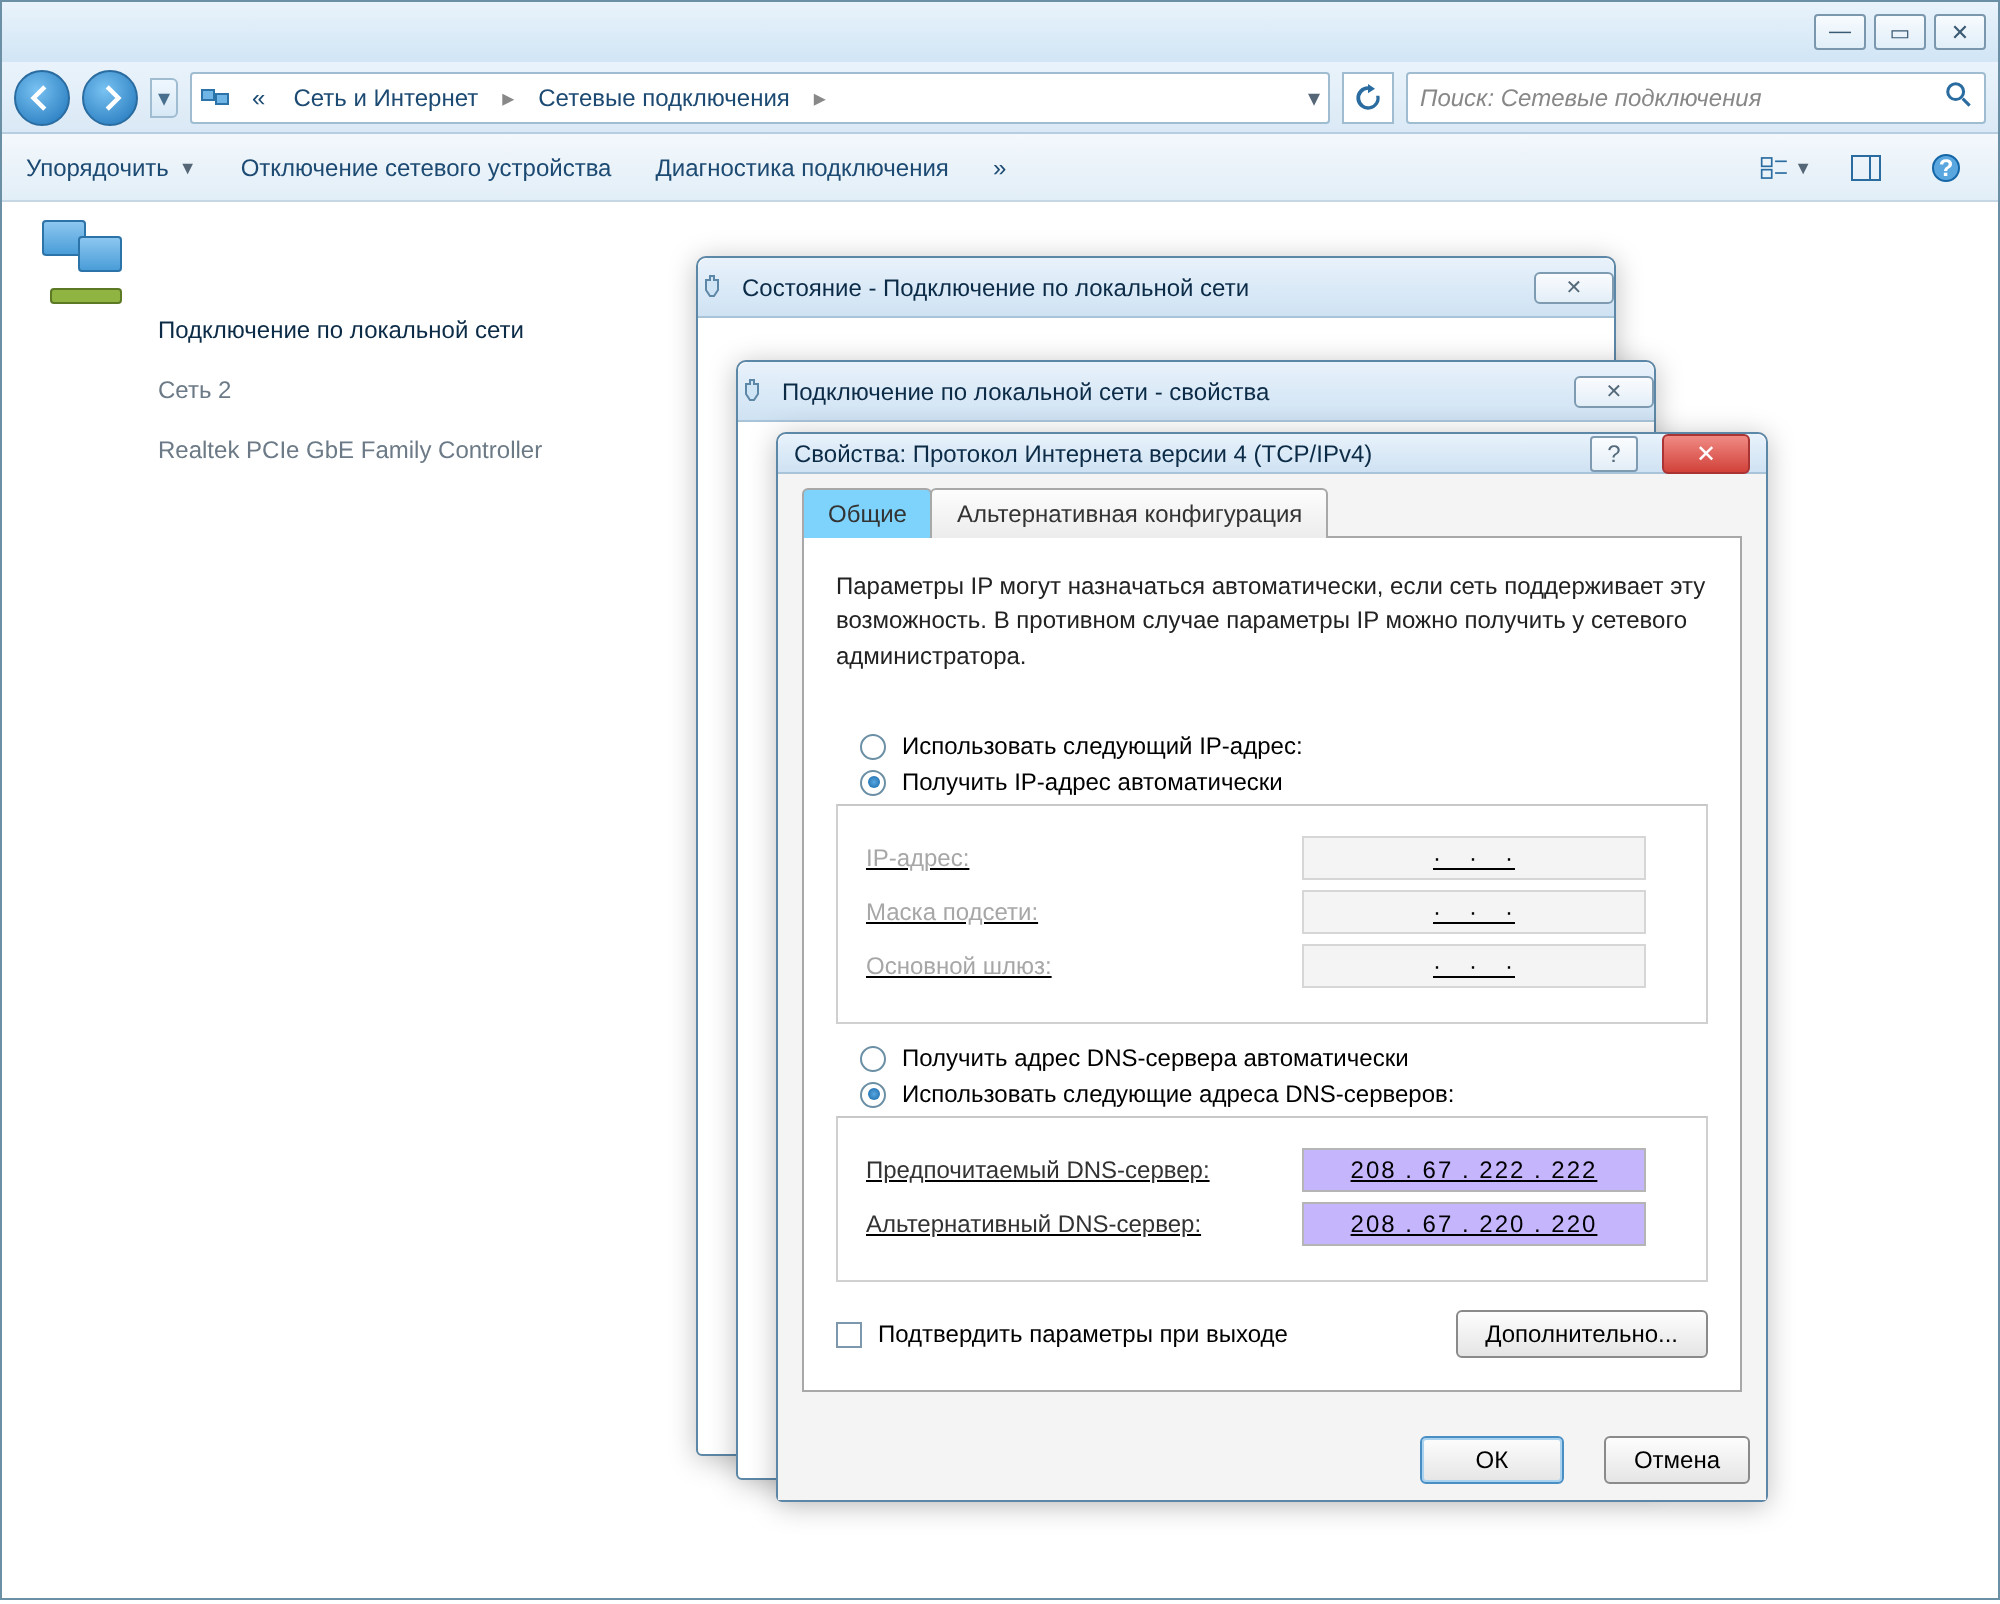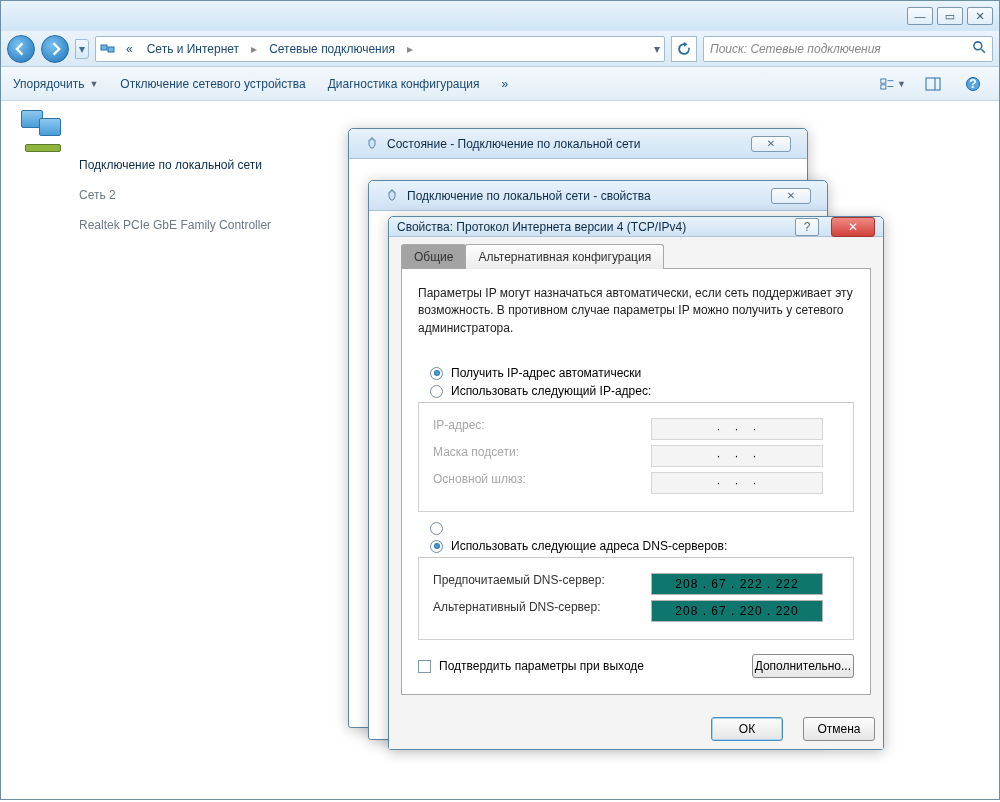--- a/index.html
+++ b/index.html
@@ -29,48 +29,48 @@
 .conn-icon { width:52px; height:42px; flex-shrink:0; position:relative;}
 .monitor { position:absolute; width:22px; height:18px; background:linear-gradient(#8cc7f0,#4a9dd8); border:1px solid #2b73a8; border-radius:2px;}
 .mon1 { left:2px; top:0;}
 .mon2 { left:20px; top:8px;}
 .cable { position:absolute; left:6px; bottom:0; width:36px; height:8px; background:#8fb442; border:1px solid #5c7a25; border-radius:2px;}
 .conn-text .t1 { color:#0b2b47;margin-top:48px; }
 .conn-text .t2, .conn-text .t3 { color:#6b7a86;margin-top:16px;}
 
 
 .dlg { position:absolute; border:1px solid #5d87a6; border-radius:5px 5px 3px 3px; background:#fff; box-shadow:0 2px 14px rgba(0,0,0,.25);}
-.dlg-title { height:30px; background:linear-gradient(#e8f2fb,#cfe2f3); border-bottom:1px solid #a9c4d9; display:flex; align-items:center; padding:0 16px; gap:8px; border-radius:5px 5px 0 0;}
+.dlg-title { height:30px; background:linear-gradient(#e8f2fb,#cfe2f3); border-bottom:1px solid #a9c4d9; display:flex; align-items:center; padding:0 0; gap:8px; border-radius:5px 5px 0 0;}
 .dlg-title .tt { color:#0b2b47; }
 .dlg-x { margin-left:auto; width:40px; height:16px; border:1px solid #7f9bb2; border-radius:3px; background:linear-gradient(#fafcfe,#e3eef7); display:flex; align-items:center; justify-content:center; color:#556a7a; font-size:10px; cursor:pointer;}
 .dlg1 { left:348px; top:128px; width:460px; height:600px;}
 .dlg2 { left:368px; top:180px; width:460px; height:560px;}
 .dlg3 { left:388px; top:216px; width:496px; }
 .dlg3-title { height:20px; background:linear-gradient(#e8f2fb,#cfe2f3); border-bottom:1px solid #a9c4d9; display:flex; align-items:center; padding:0 8px; gap:8px; border-radius:5px 5px 0 0;}
 .tt3 { color:#0b2b47; font-weight:400;}
 .help-btn { margin-left:auto; width:24px; height:18px; border:1px solid #7f9bb2; border-radius:2px; background:linear-gradient(#fafcfe,#e3eef7); display:flex; align-items:center; justify-content:center; color:#556a7a; cursor:pointer;}
 .close-red { width:44px; height:20px; margin-left:4px; border:1px solid #a33; border-radius:3px; background:linear-gradient(#f08a84,#d1423a); color:#fff; display:flex; align-items:center; justify-content:center; font-size:12px; cursor:pointer;}
 .dlg3-body { padding:6px 12px 12px; background:#f4f4f4;}
 .tabs { display:flex; position:relative; top:1px;}
 .tab { border:1px solid #a8a8a8; border-bottom:none; padding:5px 12px; background:linear-gradient(#fdfdfd,#ececec); color:#333; margin-right:-1px; cursor:pointer; border-radius:3px 3px 0 0;}
-.tab.active { background:#a3a3a3; position:relative; z-index:2;}
+.tab.active { background:#7dd3fc; position:relative; z-index:2;}
 .tab-pane { background:#fff; border:1px solid #a8a8a8; padding:16px; }
 .info-text { color:#222; line-height:1.45; margin-bottom:29px;}
 .radio-row { display:flex; align-items:center; gap:8px; margin:4px 0 4px 12px;}
 .radio { width:13px; height:13px; border:1px solid #6b8fa5; border-radius:50%; background:#fff; display:flex; align-items:center; justify-content:center; cursor:pointer;}
 .radio.on::after { content:""; width:6px; height:6px; border-radius:50%; background:radial-gradient(circle,#5aa7e0,#1566a6);}
 fieldset.gs { border:1px solid #d0d0d0; border-top:1px solid #c8c8c8; margin:2px 0 10px; padding:10px 14px 12px;}
-.field-row { display:flex; align-items:flex-start; margin:5px 0; gap:8px;}
+.field-row { display:flex; align-items:center; margin:5px 0; gap:8px;text-decoration:underline;}
 .field-row .lbl { width:210px; color:#333;}
 .field-row .lbl.disabled { color:#a7a7a7;}
-.ip-box { width:172px; height:22px; border:1px solid #b5b5b5; background:#0f766e; display:flex; align-items:center; justify-content:center; letter-spacing:1px; color:#000; padding:0 4px;}
+.ip-box { width:172px; height:22px; border:1px solid #b5b5b5; background:#c4b5fd; display:flex; align-items:center; justify-content:center; letter-spacing:1px; color:#000; padding:0 4px;}
 .ip-box.disabled { background:#f4f4f4; border-color:#d6d6d6;}
 .chk-row { display:flex; align-items:center; gap:8px; margin-top:14px;}
 .chk { width:13px; height:13px; border:1px solid #7d98ac; background:#fff; cursor:pointer;}
-.btn { height:24px; padding:0 2px; border:1px solid #8a8a8a; border-radius:3px; background:linear-gradient(#fdfdfd,#e5e5e5); color:#000; cursor:pointer; display:inline-flex; align-items:center;}
+.btn { height:24px; padding:0 14px; border:1px solid #8a8a8a; border-radius:3px; background:linear-gradient(#fdfdfd,#e5e5e5); color:#000; cursor:pointer; display:inline-flex; align-items:center;}
 .btn.primary { border-color:#4a8fc4; box-shadow:0 0 0 1px #a9d1f0 inset;}
 .footer-btns { display:flex; justify-content:flex-end; gap:20px; padding:10px 8px 8px; background:#f4f4f4;}
 .flex-right { margin-left:auto;}
 .plug-icon { width:14px; height:14px; display:inline-block;}
 </style>
 </head>
 <body>
 
 <div class="explorer">
 
@@ -124,21 +124,21 @@
       </span>
     </div>
   </div>
 
   <div class="toolbar">
     <div class="tb-item">
       <span>Упорядочить</span>
         <span class="tb-drop">▼</span>
     </div>
     <div class="tb-item">Отключение сетевого устройства</div>
-    <div class="tb-item">Диагностика конфигурация</div>
+    <div class="tb-item">Диагностика подключения</div>
     <div class="tb-item">»</div>
     <div class="tb-right">
       <div class="tb-smallbtn">
         <svg width="18" height="14" viewBox="0 0 18 14">
             <rect x="1" y="1" width="6" height="5" fill="none" stroke="#2a6ca0"></rect>
             <rect x="1" y="8" width="6" height="5" fill="none" stroke="#2a6ca0"></rect>
             <line x1="9" y1="3" x2="16" y2="3" stroke="#2a6ca0"></line>
             <line x1="9" y1="10" x2="16" y2="10" stroke="#2a6ca0"></line>
           </svg>
         <span class="tb-drop" style="margin-left:2px;">▼</span>
@@ -206,44 +206,45 @@
   </div>
   <div class="dlg3-body">
     <div class="tabs">
       <div class="tab active">Общие</div>
       <div class="tab">Альтернативная конфигурация</div>
     </div>
     <div class="tab-pane">
       <div class="info-text">Параметры IP могут назначаться автоматически, если сеть поддерживает эту возможность. В противном случае параметры IP можно получить у сетевого администратора.</div>
 
       <div class="radio-row">
+        <div class="radio"></div>
+        <span>Использовать следующий IP-адрес:</span>
+      </div>
+      <div class="radio-row">
         <div class="radio on"></div>
         <span>Получить IP-адрес автоматически</span>
       </div>
-      <div class="radio-row">
-        <div class="radio"></div>
-        <span>Использовать следующий IP-адрес:</span>
-      </div>
       <fieldset class="gs">
         <div class="field-row">
           <span class="lbl disabled">IP-адрес:</span>
           <div class="ip-box disabled">·&nbsp;&nbsp;&nbsp;·&nbsp;&nbsp;&nbsp;·</div>
         </div>
         <div class="field-row">
           <span class="lbl disabled">Маска подсети:</span>
           <div class="ip-box disabled">·&nbsp;&nbsp;&nbsp;·&nbsp;&nbsp;&nbsp;·</div>
         </div>
         <div class="field-row">
           <span class="lbl disabled">Основной шлюз:</span>
           <div class="ip-box disabled">·&nbsp;&nbsp;&nbsp;·&nbsp;&nbsp;&nbsp;·</div>
         </div>
       </fieldset>
 
       <div class="radio-row">
         <div class="radio"></div>
+        <span>Получить адрес DNS-сервера автоматически</span>
       </div>
       <div class="radio-row">
         <div class="radio on"></div>
         <span>Использовать следующие адреса DNS-серверов:</span>
       </div>
       <fieldset class="gs">
         <div class="field-row">
           <span class="lbl">Предпочитаемый DNS-сервер:</span>
           <div class="ip-box">208 .  67  . 222 . 222</div>
         </div>

